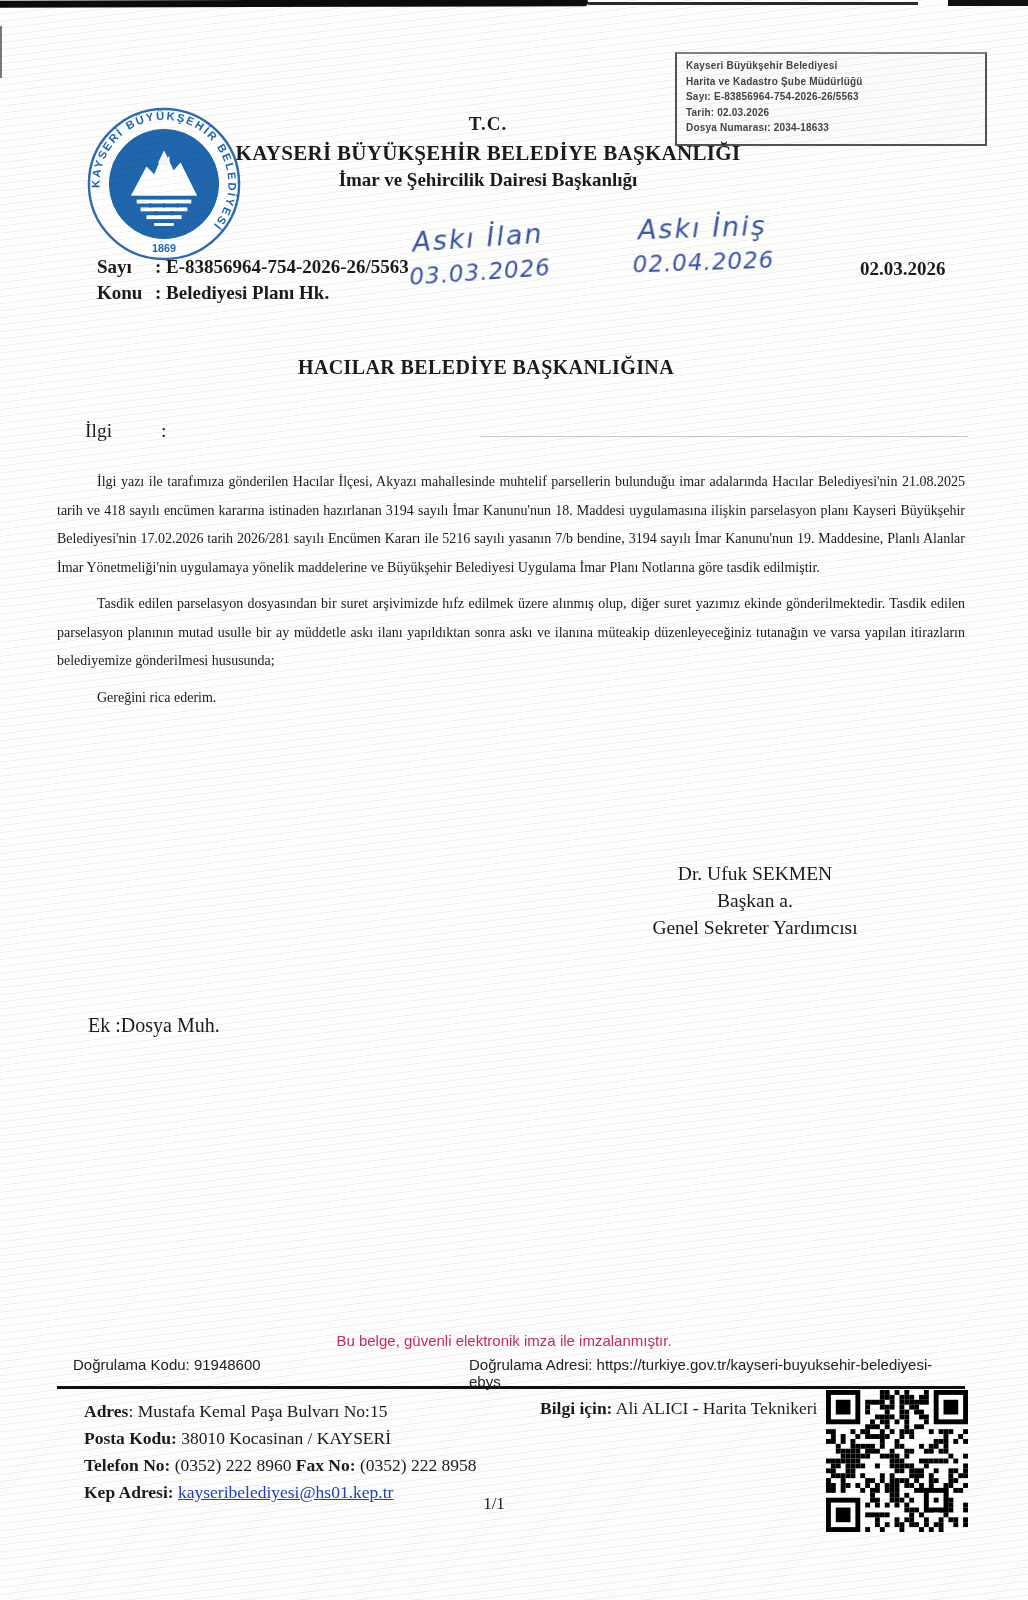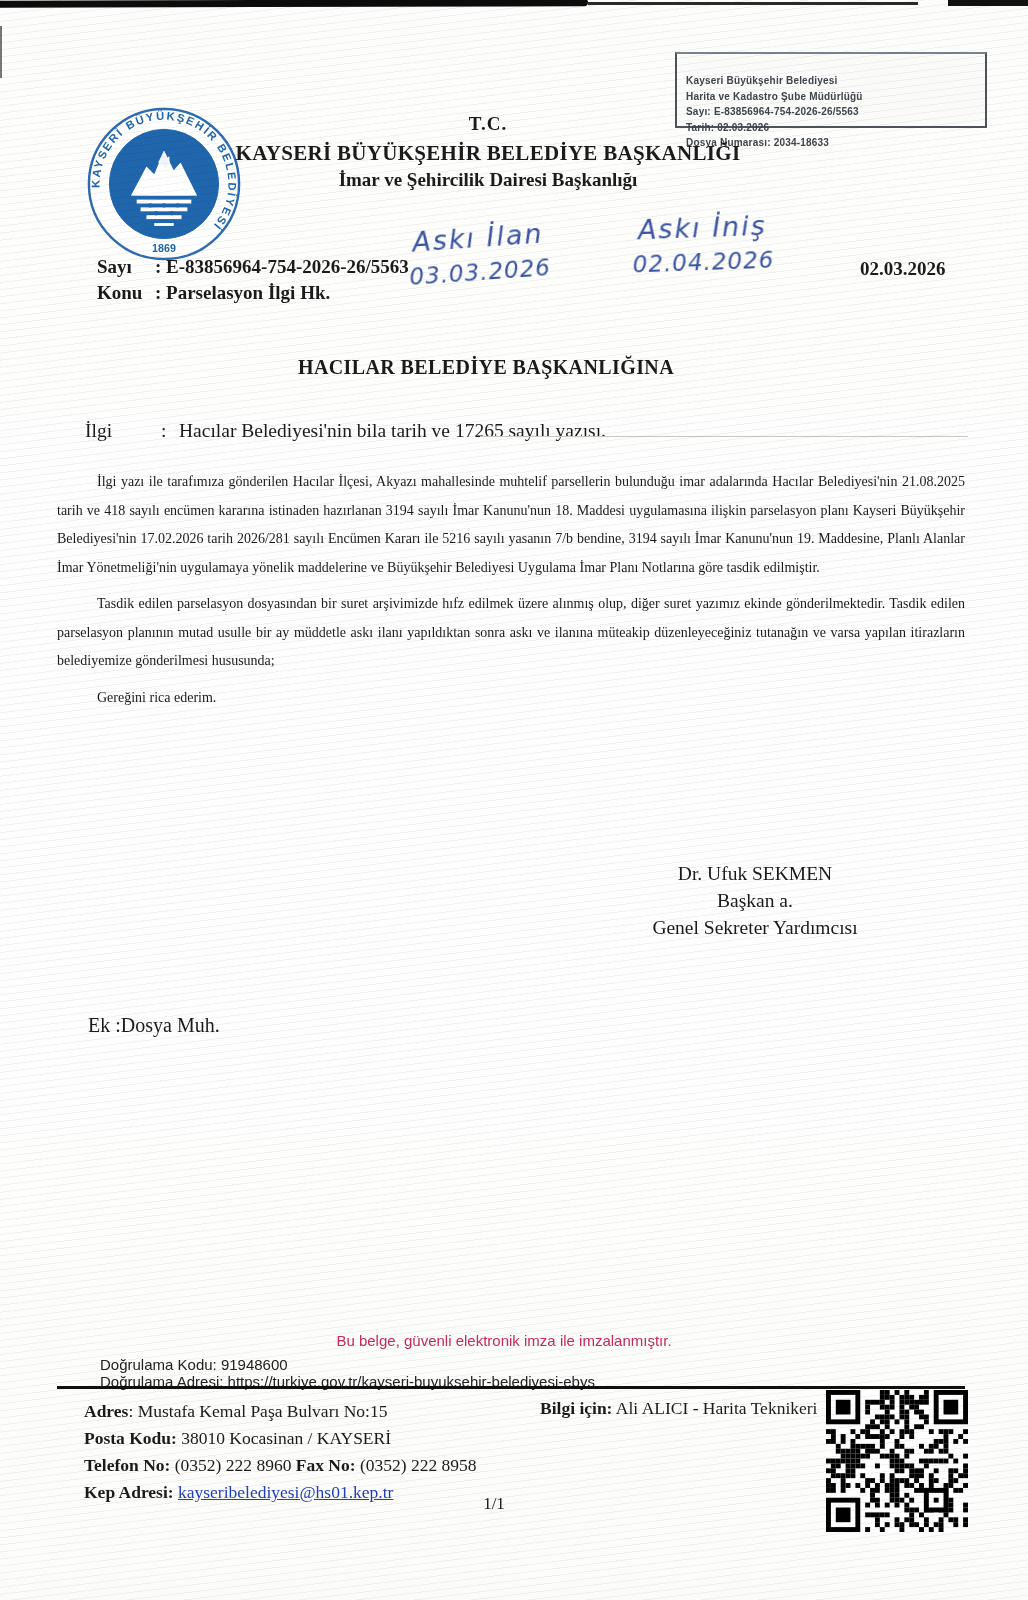--- a/index.html
+++ b/index.html
@@ -21,25 +21,25 @@
   .page{position:absolute;inset:0;background:linear-gradient(180deg,#fdfdfc 0%,#fefefe 60%,#fcfcfa 100%);}
 
   
   .scan-bar1{position:absolute;left:0;top:0;width:588px;height:7px;background:#0c0c0c;border-radius:0 3px 4px 0;transform:skewY(-0.15deg);}
   .scan-bar2{position:absolute;left:588px;top:2px;width:330px;height:3px;background:#2b2b2b;}
   .scan-bar3{position:absolute;left:948px;top:0;width:80px;height:6px;background:#111;}
   .scan-left{position:absolute;left:0;top:26px;width:2px;height:52px;background:#777;}
 
   
   .stamp{
-    position:absolute;left:675px;top:52px;width:312px;height:76px;
+    position:absolute;left:675px;top:52px;width:312px;height:94px;
     border:2px solid #4d545c;border-top:3px solid #8property-92a0;
     border-top-color:#77828e;
     background:#fbfbfa;
-    padding:19px 9px;
+    padding:4px 9px;
     font-family:"Liberation Sans", sans-serif;
     font-size:10px;font-weight:700;color:#3f454c;
     line-height:1.55;letter-spacing:.2px;
     filter:blur(.2px);
   }
 
   
   .logo{position:absolute;left:83px;top:106px;width:162px;height:156px;filter:blur(.25px);}
 
   
@@ -77,21 +77,21 @@
   .body .no-gap{margin-top:8px;}
 
   
   .signature{position:absolute;left:560px;top:860px;width:390px;text-align:center;font-size:19.5px;line-height:27px;}
 
   
   .attachment{position:absolute;left:88px;top:1014px;font-size:20px;}
 
   
   .esign-note{position:absolute;left:0;top:1332px;width:1028px;text-align:center;transform:translateX(-10px);font-family:"Liberation Sans", sans-serif;font-size:15px;color:var(--esign);}
-  .verify-row{position:absolute;left:100px;top:1356px;width:880px;font-family:"Liberation Sans", sans-serif;font-size:15px;color:#222;display:flex;flex-direction:column;}
+  .verify-row{position:absolute;left:73px;top:1356px;width:880px;font-family:"Liberation Sans", sans-serif;font-size:15px;color:#222;display:flex;}
   .verify-code{width:405px;}
   .footer-rule{position:absolute;left:57px;top:1386px;width:908px;height:3px;background:#101010;}
   .addr-block{position:absolute;left:60px;top:1398px;font-size:17.5px;line-height:27px;margin-left:24px;}
   .addr-block b{font-weight:700;}
   .addr-block a{color:var(--link);text-decoration:underline;}
   .bilgi{position:absolute;left:540px;top:1398px;font-size:17.5px;}
   .qr{position:absolute;left:826px;top:1390px;width:142px;height:142px;}
   .page-num{position:absolute;left:0;top:1494px;width:1028px;text-align:center;transform:translateX(-20px);font-size:17px;}
 
   .noise{position:absolute;inset:0;pointer-events:none;opacity:.05;
@@ -145,40 +145,39 @@
     <div class="lh-sub">İmar ve Şehircilik Dairesi Başkanlığı</div>
   </div>
 
   <div class="meta">
     <div class="meta-row">
       <span class="meta-label">Sayı</span>
       <span class="meta-value">:  E-83856964-754-2026-26/5563</span>
     </div>
     <div class="meta-row">
       <span class="meta-label">Konu</span>
-      <span class="meta-value">:  Parselasyon İlgi Hk.</span>
+      <span class="meta-value">:  Belediyesi Planı Hk.</span>
     </div>
   </div>
   <div class="doc-date">02.03.2026</div>
 
   <div class="hand hand-ilan">
     <div class="hand-label">Askı İlan</div>
     <div class="hand-date">03.03.2026</div>
   </div>
   <div class="hand hand-inis">
     <div class="hand-label">Askı İniş</div>
     <div class="hand-date">02.04.2026</div>
   </div>
 
   <div class="addressee">HACILAR BELEDİYE BAŞKANLIĞINA</div>
 
   <div class="ilgi">
     <span class="ilgi-label">İlgi</span>
     <span class="ilgi-sep">:</span>
-    <span>Hacılar Belediyesi'nin bila tarih ve 17265 sayılı yazısı.</span>
   </div>
   <div class="scan-faint"></div>
 
   <div class="body">
     <p>İlgi yazı ile tarafımıza gönderilen Hacılar İlçesi, Akyazı mahallesinde muhtelif parsellerin bulunduğu imar adalarında Hacılar Belediyesi'nin 21.08.2025 tarih ve 418 sayılı encümen kararına istinaden hazırlanan 3194 sayılı İmar Kanunu'nun 18. Maddesi uygulamasına ilişkin parselasyon planı Kayseri Büyükşehir Belediyesi'nin 17.02.2026 tarih 2026/281 sayılı Encümen Kararı ile 5216 sayılı yasanın 7/b bendine, 3194 sayılı İmar Kanunu'nun 19. Maddesine, Planlı Alanlar İmar Yönetmeliği'nin uygulamaya yönelik maddelerine ve Büyükşehir Belediyesi Uygulama İmar Planı Notlarına göre tasdik edilmiştir.</p>
     <p class="no-gap">Tasdik edilen parselasyon dosyasından bir suret arşivimizde hıfz edilmek üzere alınmış olup, diğer suret yazımız ekinde gönderilmektedir. Tasdik edilen parselasyon planının mutad usulle bir ay müddetle askı ilanı yapıldıktan sonra askı ve ilanına müteakip düzenleyeceğiniz tutanağın ve varsa yapılan itirazların belediyemize gönderilmesi hususunda;</p>
     <p class="no-gap">Gereğini rica ederim.</p>
   </div>
 
   <div class="signature">

